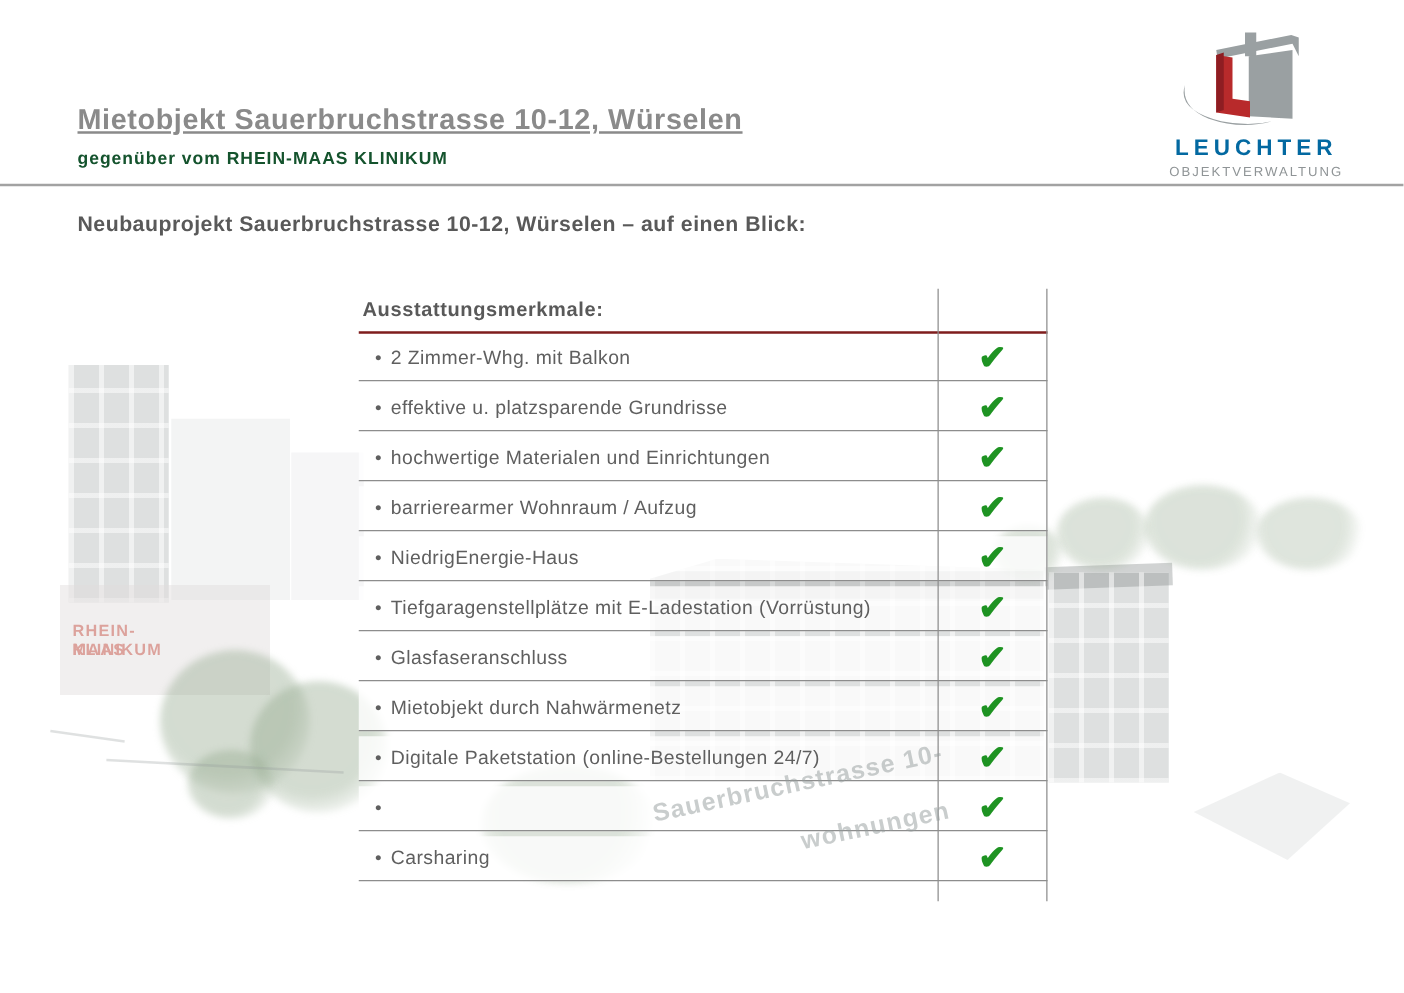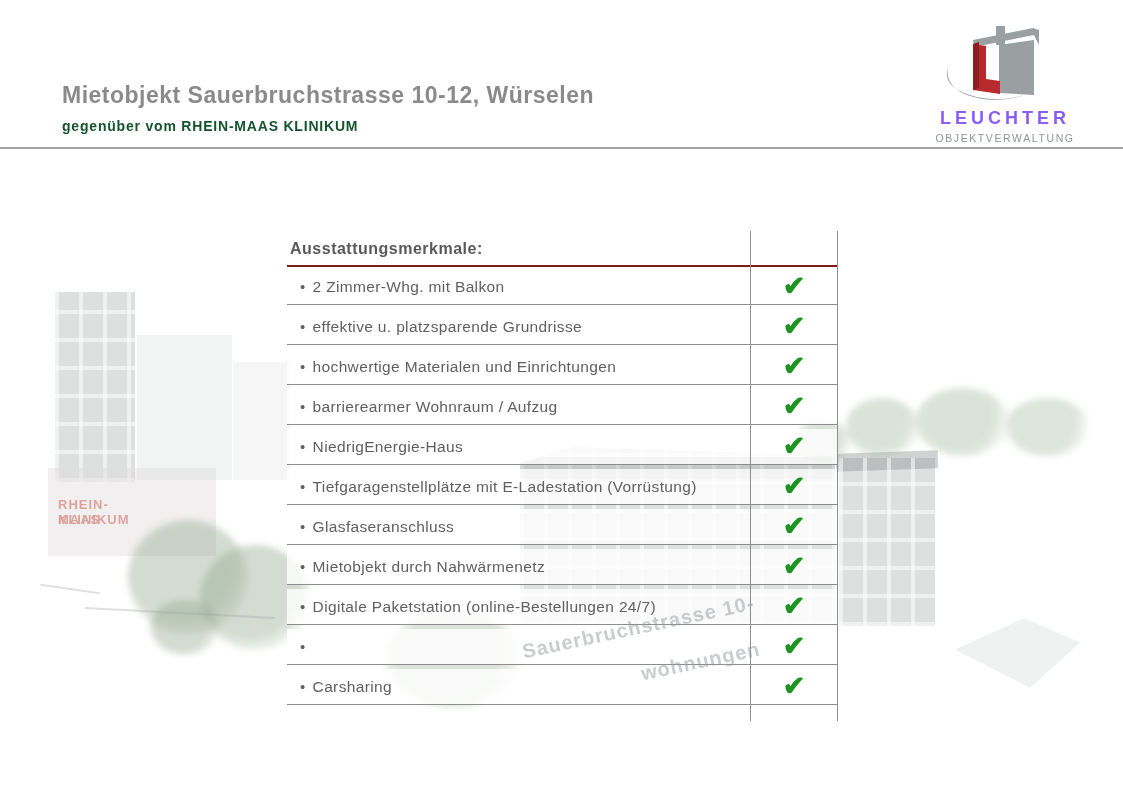--- a/index.html
+++ b/index.html
@@ -47,29 +47,29 @@
       border-bottom:2px solid rgba(192,57,43,0.6);padding-bottom:4px;}
 
   
   .watermark{position:absolute;z-index:5;font-weight:bold;color:rgba(148,156,156,0.50);
       letter-spacing:1px;font-size:20px;transform:rotate(-12deg);white-space:nowrap;pointer-events:none;}
   .wm1{left:520px;top:616px;}
   .wm2{left:640px;top:650px;}
 
   
   .hdr-title{position:absolute;left:62px;top:82px;z-index:2;font-size:23px;font-weight:bold;
-      color:#8a8a8a;letter-spacing:0.5px;}
+      color:#8a8a8a;letter-spacing:0.5px;text-decoration:underline;}
   .hdr-sub{position:absolute;left:62px;top:118px;z-index:2;font-size:14px;font-weight:bold;
       color:#14532d;letter-spacing:0.8px;}
   .hdr-rule{position:absolute;left:0;top:147px;width:1123px;height:2px;background:#a2a2a2;z-index:2;}
 
   
   .logo{position:absolute;left:935px;top:18px;width:140px;z-index:2;text-align:center;}
   .logo-mark{position:relative;width:140px;height:88px;margin:0 auto;}
-  .logo-name{font-size:18px;font-weight:bold;color:#8b5cf6;letter-spacing:4px;margin-top:2px;}
+  .logo-name{font-size:18px;font-weight:bold;color:#0369a1;letter-spacing:4px;margin-top:2px;}
   .logo-tagline{font-size:10.5px;color:#8f9496;letter-spacing:1.6px;margin-top:3px;}
 
   
   .section-heading{position:absolute;left:62px;top:170px;z-index:2;font-size:17px;font-weight:bold;
       color:#595959;letter-spacing:0.4px;}
 
   
   .feature-table{position:absolute;left:287px;top:231px;width:551px;z-index:2;}
   .t-header{height:36px;box-sizing:border-box;border-bottom:2px solid #7f1d1d;
       background:rgba(255,255,255,0.85);display:flex;align-items:flex-end;
@@ -141,20 +141,21 @@
         <polygon points="64,27 99,22 99,77 64,75" fill="#9aa0a2"></polygon>
         <path d="M38,26 L51,28 L51,61 L65,63 L65,76 L38,72 Z" fill="#b82a2b"></path>
         <path d="M38,26 L44,24 L44,70 L38,72 Z" fill="#8e1d22"></path>
         <path d="M13,50 Q6,70 42,79 Q72,85 94,75 Q64,88 32,77 Q10,68 13,50 Z" fill="#9aa0a2"></path>
       </svg>
     </div>
     <div class="logo-name">LEUCHTER</div>
     <div class="logo-tagline">OBJEKTVERWALTUNG</div>
   </div>
 
+  <div class="section-heading">Neubauprojekt Sauerbruchstrasse 10-12, Würselen – auf einen Blick:</div>
 
   <div class="feature-table">
     <div class="vline vline1"></div>
     <div class="vline vline2"></div>
 
     <div class="t-header">Ausstattungsmerkmale:</div>
 
     <div class="t-row">
       <div class="cell-label">
           <span class="bullet">•</span>

